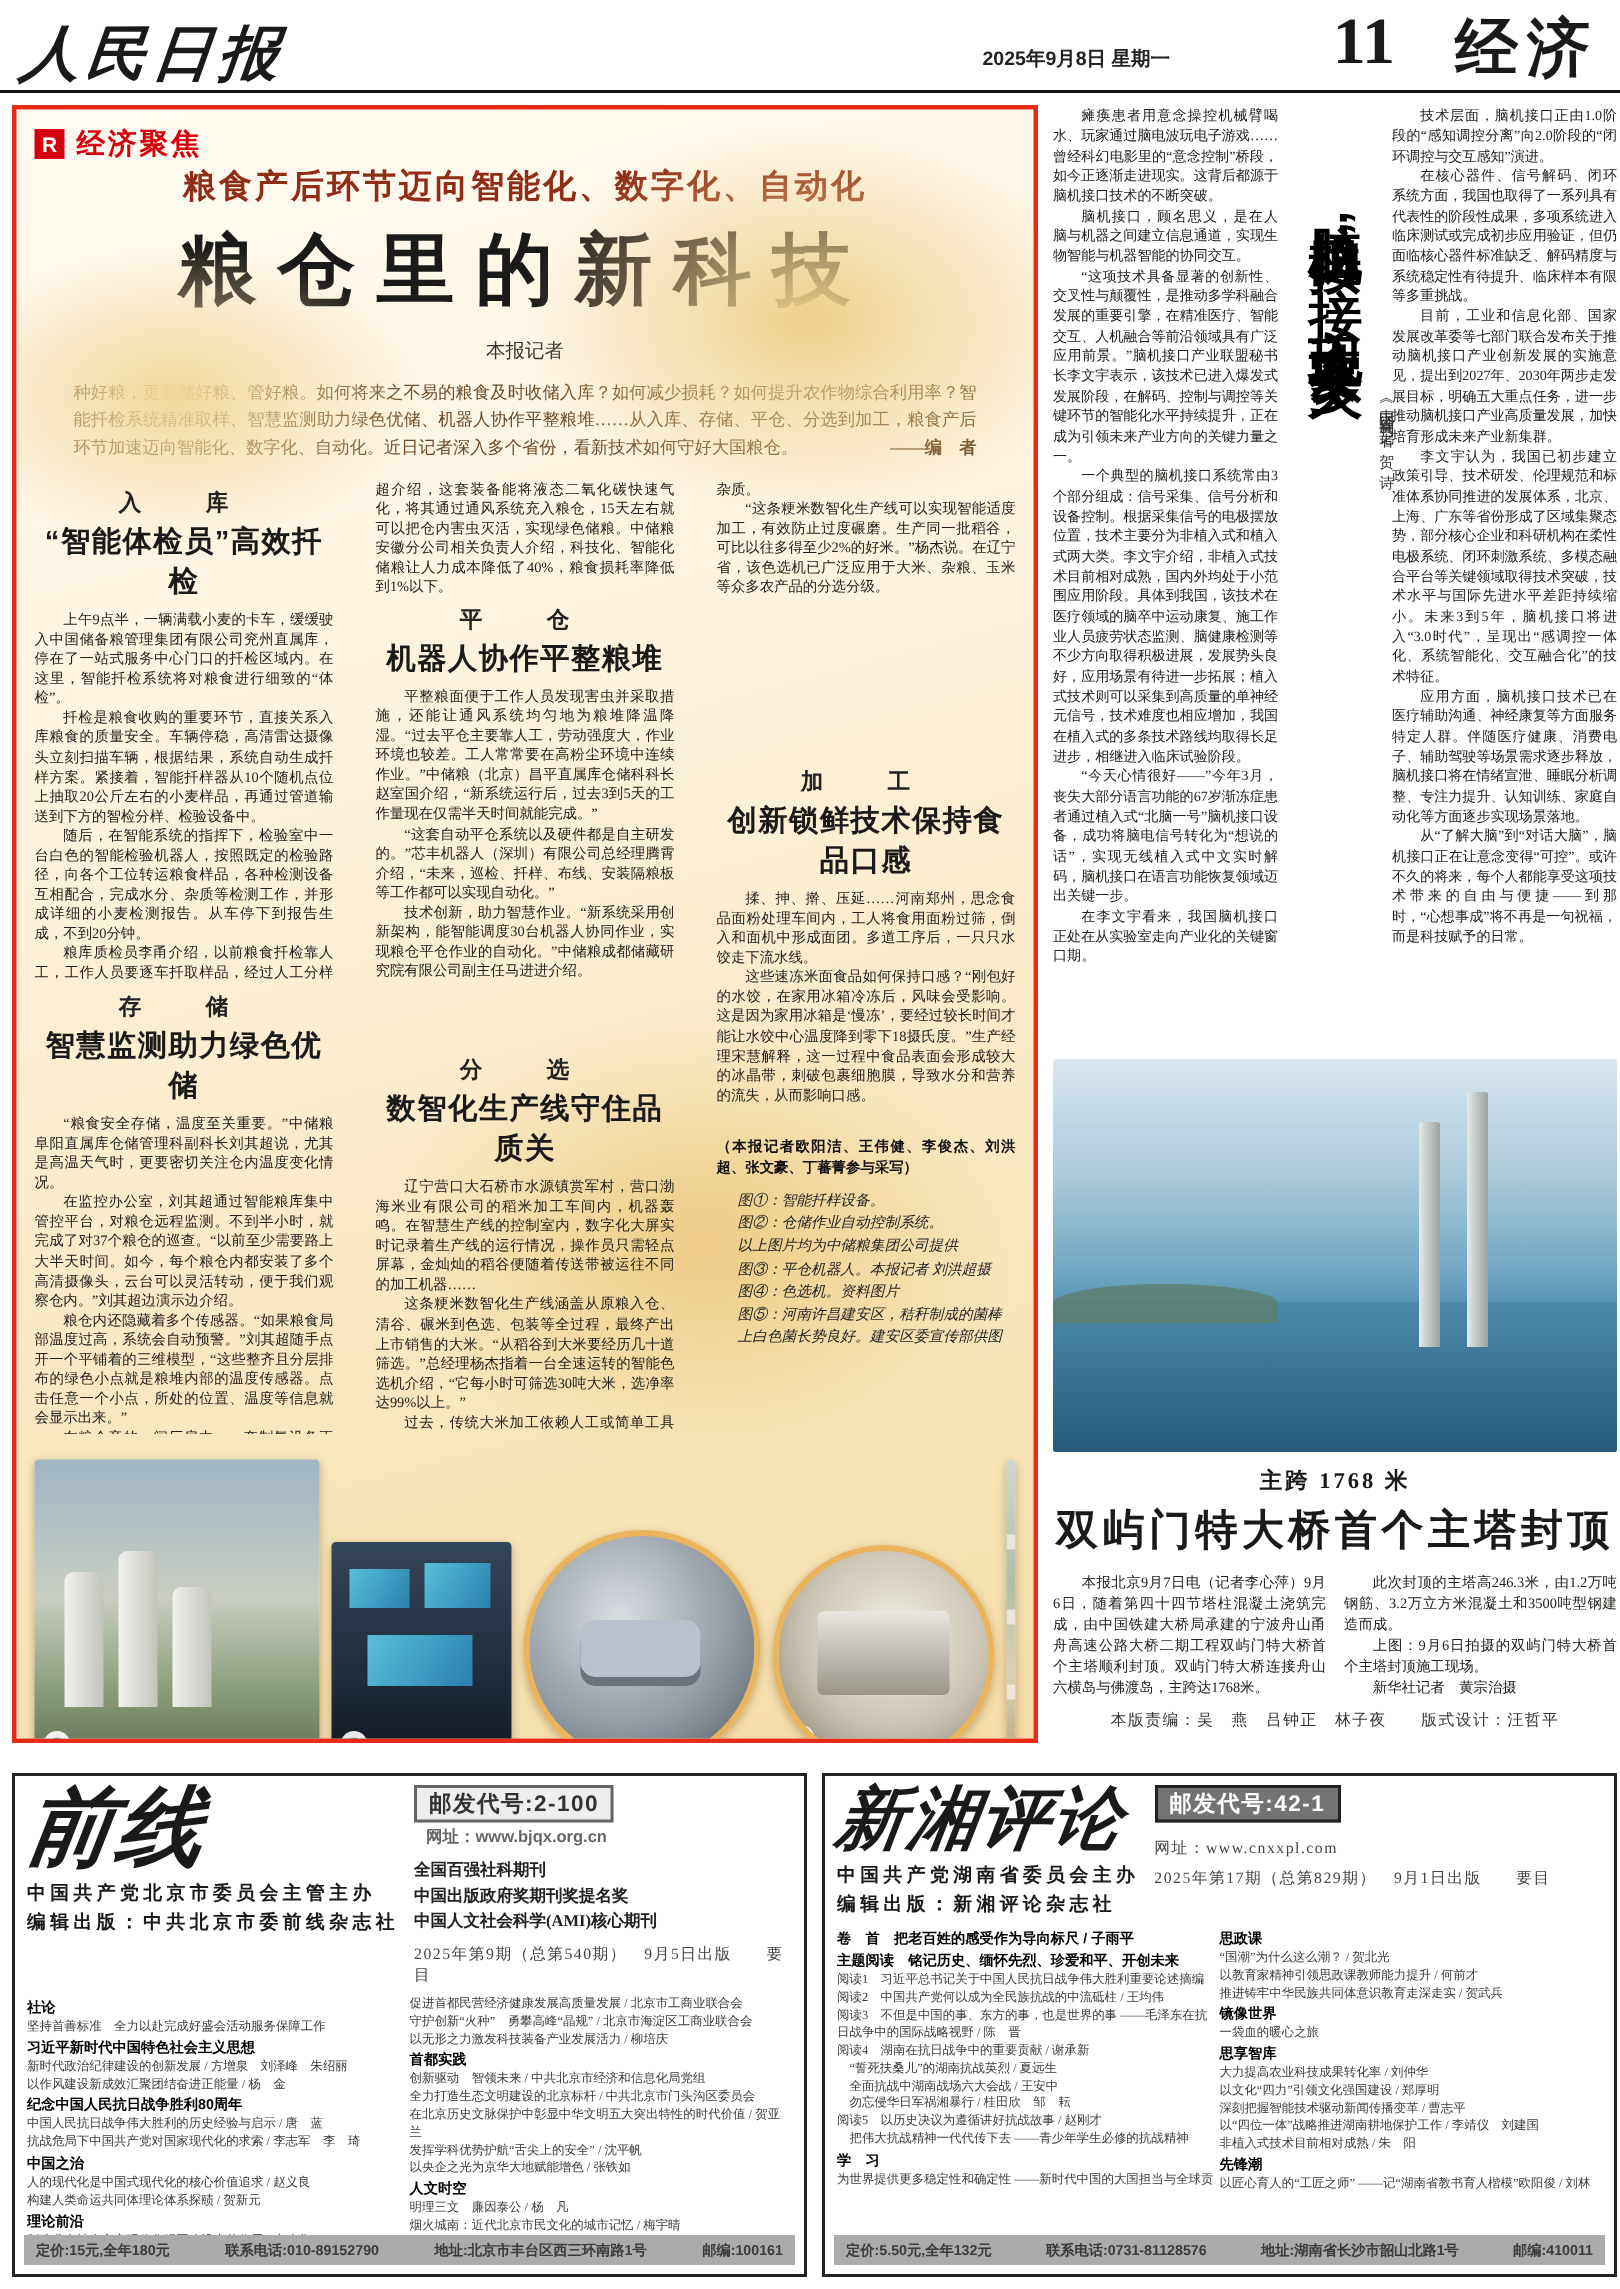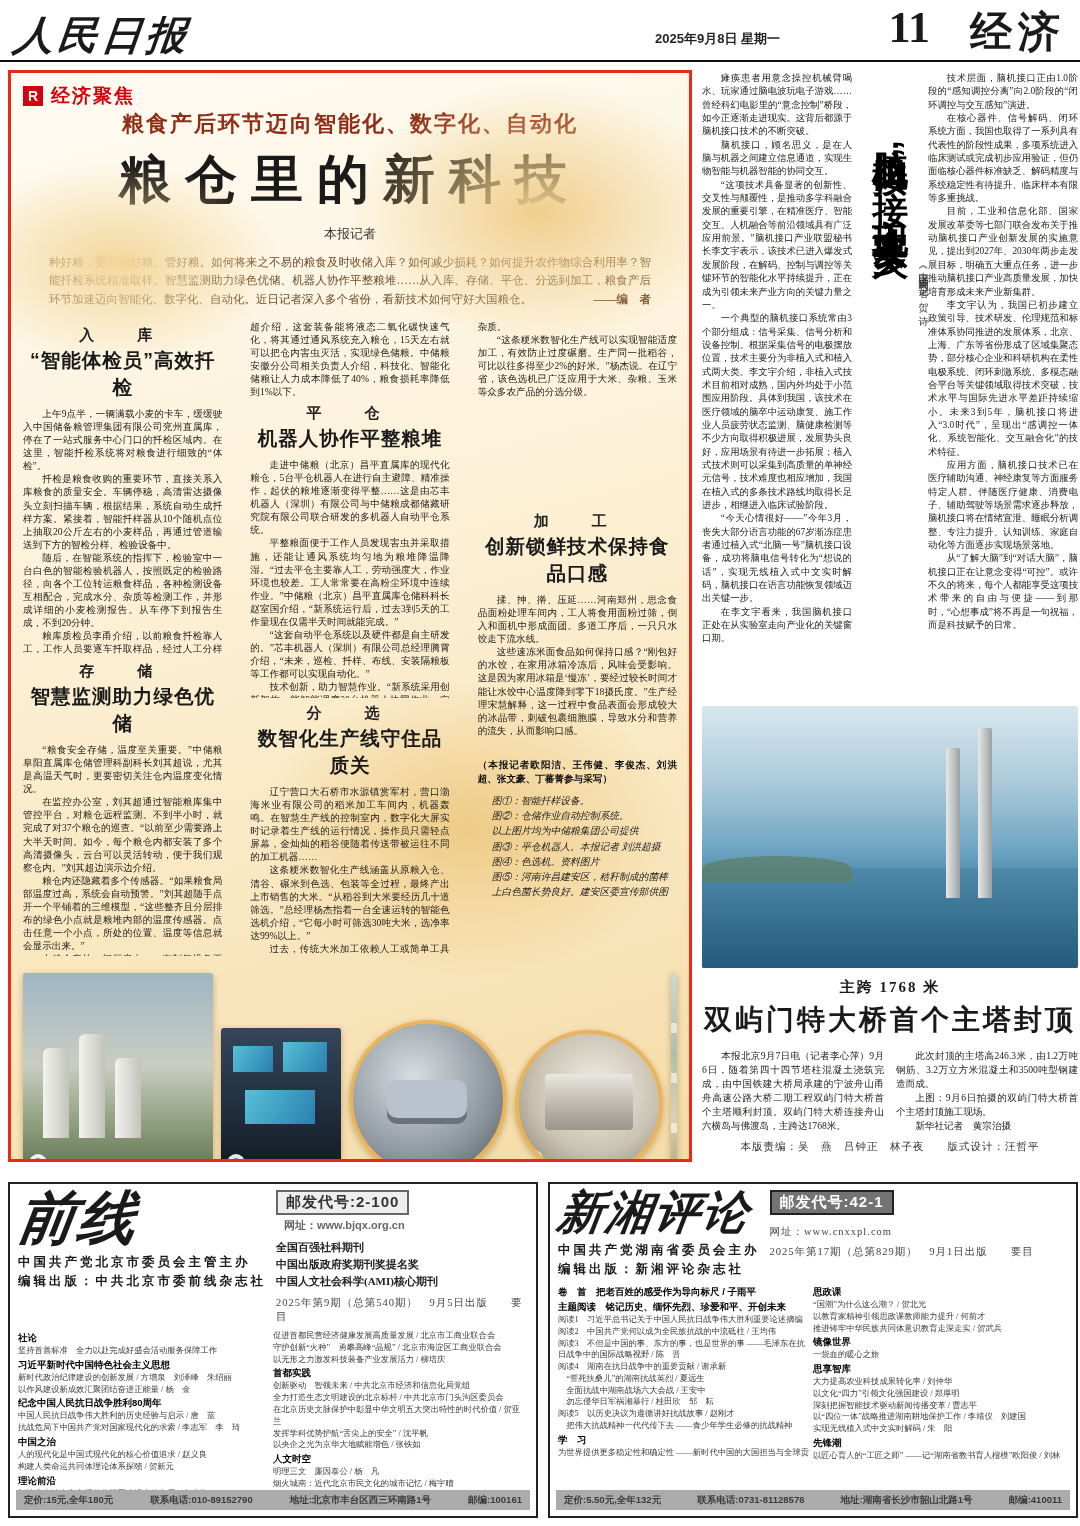--- a/index.html
+++ b/index.html
@@ -164,21 +164,20 @@
             </div>
         </div>
       </div>
 
       <div class="f-col">
         <div class="clip noindent" style="height:78px">超介绍，这套装备能将液态二氧化碳快速气化，将其通过通风系统充入粮仓，15天左右就可以把仓内害虫灭活，实现绿色储粮。中储粮安徽分公司相关负责人介绍，科技化、智能化储粮让人力成本降低了40%，粮食损耗率降低到1%以下。</div>
         <div class="clip" style="height:300px">
           <div class="sec-label">平　仓</div>
           <div class="sec-head">机器人协作平整粮堆</div>
           <div class="paras">
-              <p>走进中储粮（北京）昌平直属库的现代化粮仓，5台平仓机器人在进行自主避障、精准操作，起伏的粮堆逐渐变得平整……这是由芯丰机器人（深圳）有限公司与中储粮成都储藏研究院有限公司联合研发的多机器人自动平仓系统。</p>
               <p>平整粮面便于工作人员发现害虫并采取措施，还能让通风系统均匀地为粮堆降温降湿。“过去平仓主要靠人工，劳动强度大，作业环境也较差。工人常常要在高粉尘环境中连续作业。”中储粮（北京）昌平直属库仓储科科长赵室国介绍，“新系统运行后，过去3到5天的工作量现在仅需半天时间就能完成。”</p>
               <p>“这套自动平仓系统以及硬件都是自主研发的。”芯丰机器人（深圳）有限公司总经理腾霄介绍，“未来，巡检、扦样、布线、安装隔粮板等工作都可以实现自动化。”</p>
               <p>技术创新，助力智慧作业。“新系统采用创新架构，能智能调度30台机器人协同作业，实现粮仓平仓作业的自动化。”中储粮成都储藏研究院有限公司副主任马进进介绍。</p>
             </div>
         </div>
         <div class="clip" style="height:256px">
           <div class="sec-label">分　选</div>
           <div class="sec-head">数智化生产线守住品质关</div>
           <div class="paras">
               <p>辽宁营口大石桥市水源镇赏军村，营口渤海米业有限公司的稻米加工车间内，机器轰鸣。在智慧生产线的控制室内，数字化大屏实时记录着生产线的运行情况，操作员只需轻点屏幕，金灿灿的稻谷便随着传送带被运往不同的加工机器……</p>
@@ -404,21 +403,21 @@
           <p>“国潮”为什么这么潮？ / 贺北光</p>
           <p>以教育家精神引领思政课教师能力提升 / 何前才</p>
           <p>推进铸牢中华民族共同体意识教育走深走实 / 贺武兵</p>
           <div class="toc-head">镜像世界</div>
           <p>一袋血的暖心之旅</p>
           <div class="toc-head">思享智库</div>
           <p>大力提高农业科技成果转化率 / 刘仲华</p>
           <p>以文化“四力”引领文化强国建设 / 郑厚明</p>
           <p>深刻把握智能技术驱动新闻传播变革 / 曹志平</p>
           <p>以“四位一体”战略推进湖南耕地保护工作 / 李靖仪　刘建国</p>
-          <p>实现无线植入式中文实时解码 / 朱　阳</p>
+          <p>非植入式技术目前相对成熟 / 朱　阳</p>
           <div class="toc-head">先锋潮</div>
           <p>以匠心育人的“工匠之师” ——记“湖南省教书育人楷模”欧阳俊 / 刘林翔　胡雅南　徐伟圣</p>
         </div>
     </div>
     <div class="ad-bar">
       <span>定价:5.50元,全年132元</span>
       <span>联系电话:0731-81128576</span>
       <span>地址:湖南省长沙市韶山北路1号</span>
       <span>邮编:410011</span>
     </div>

